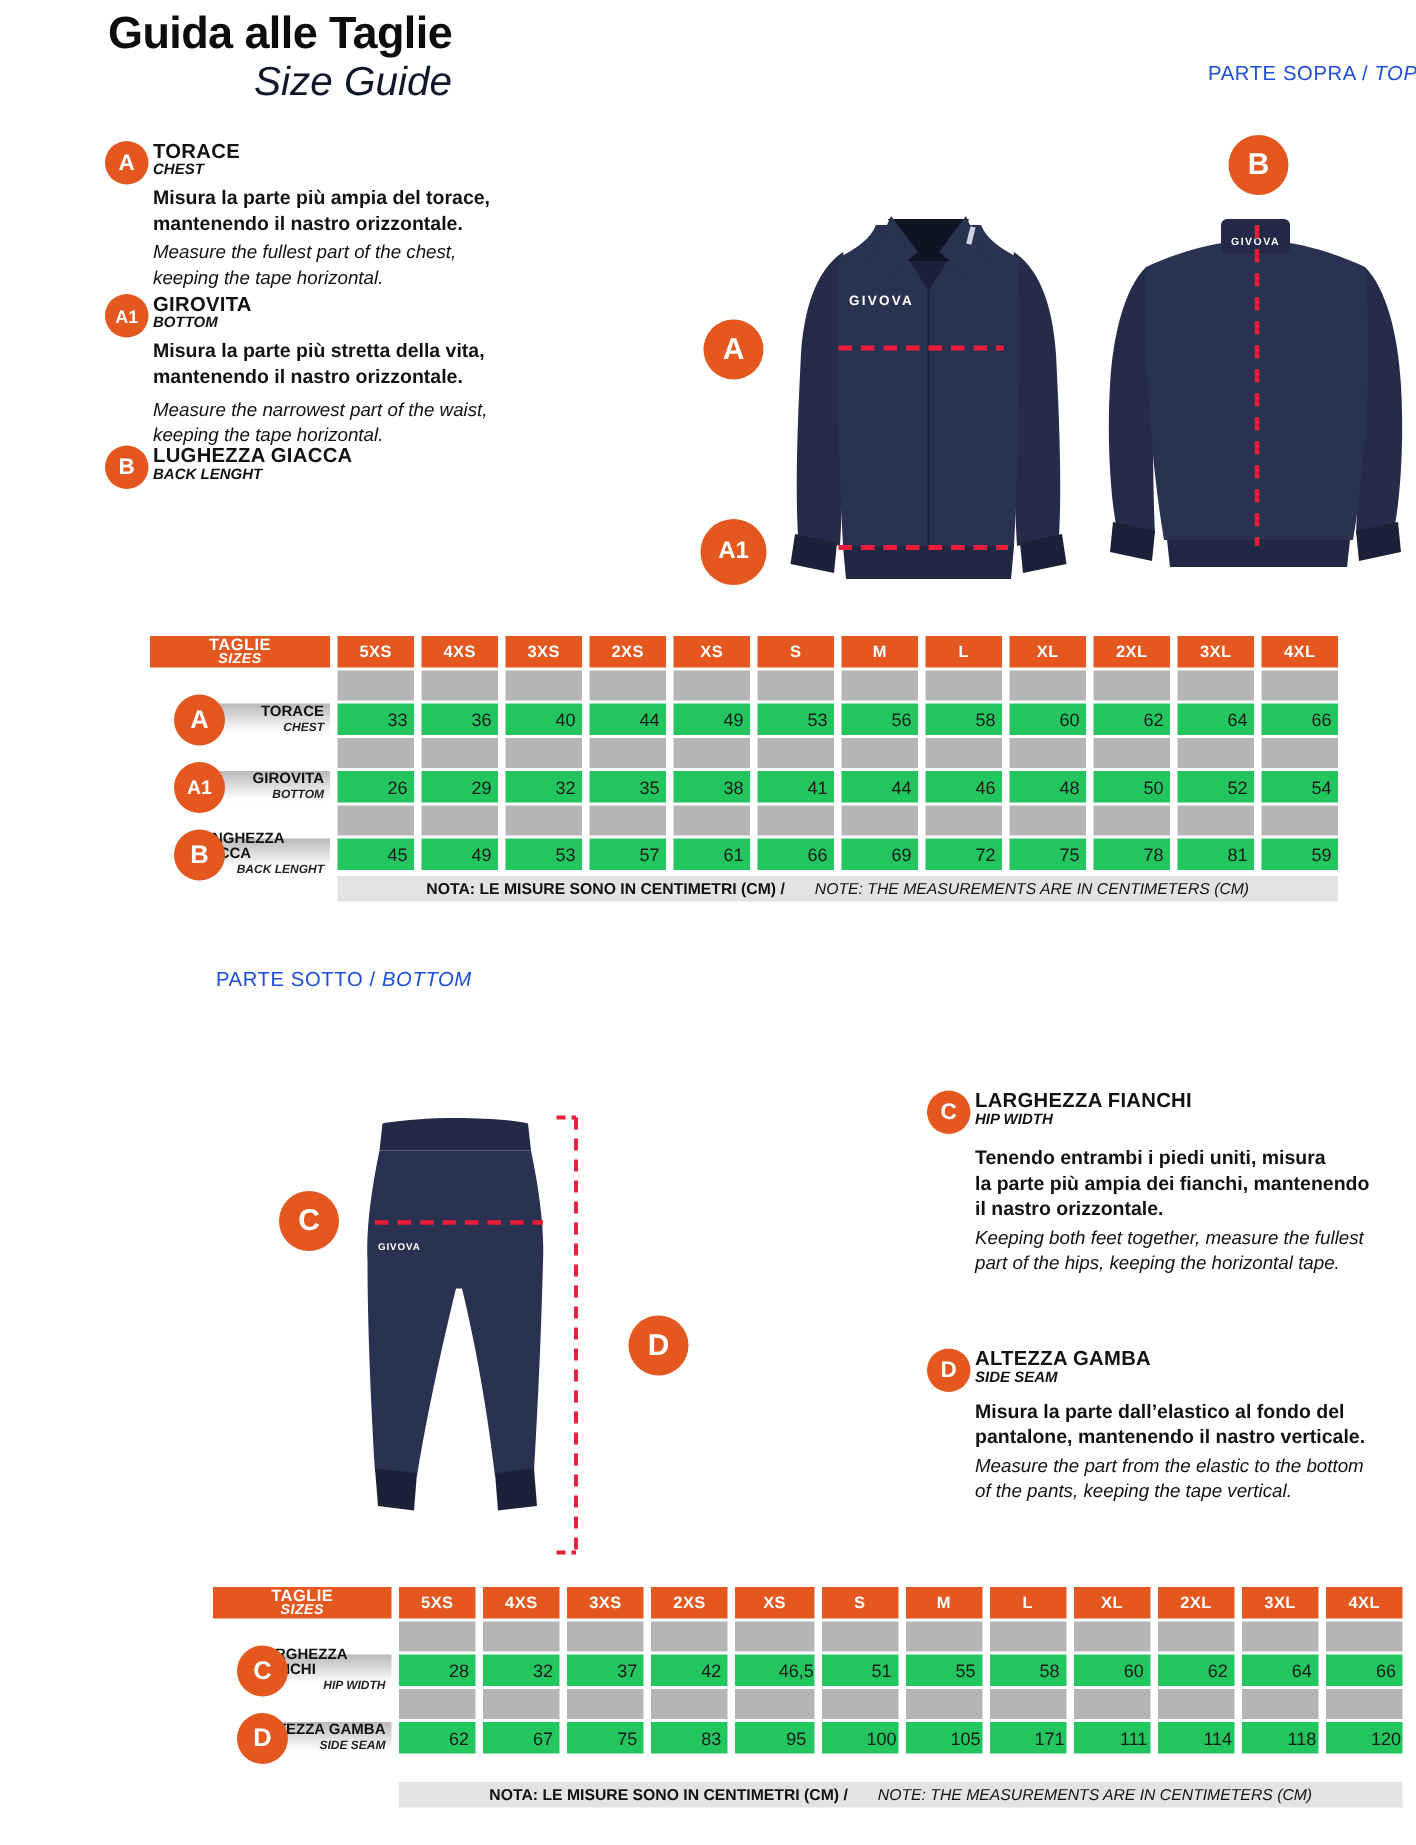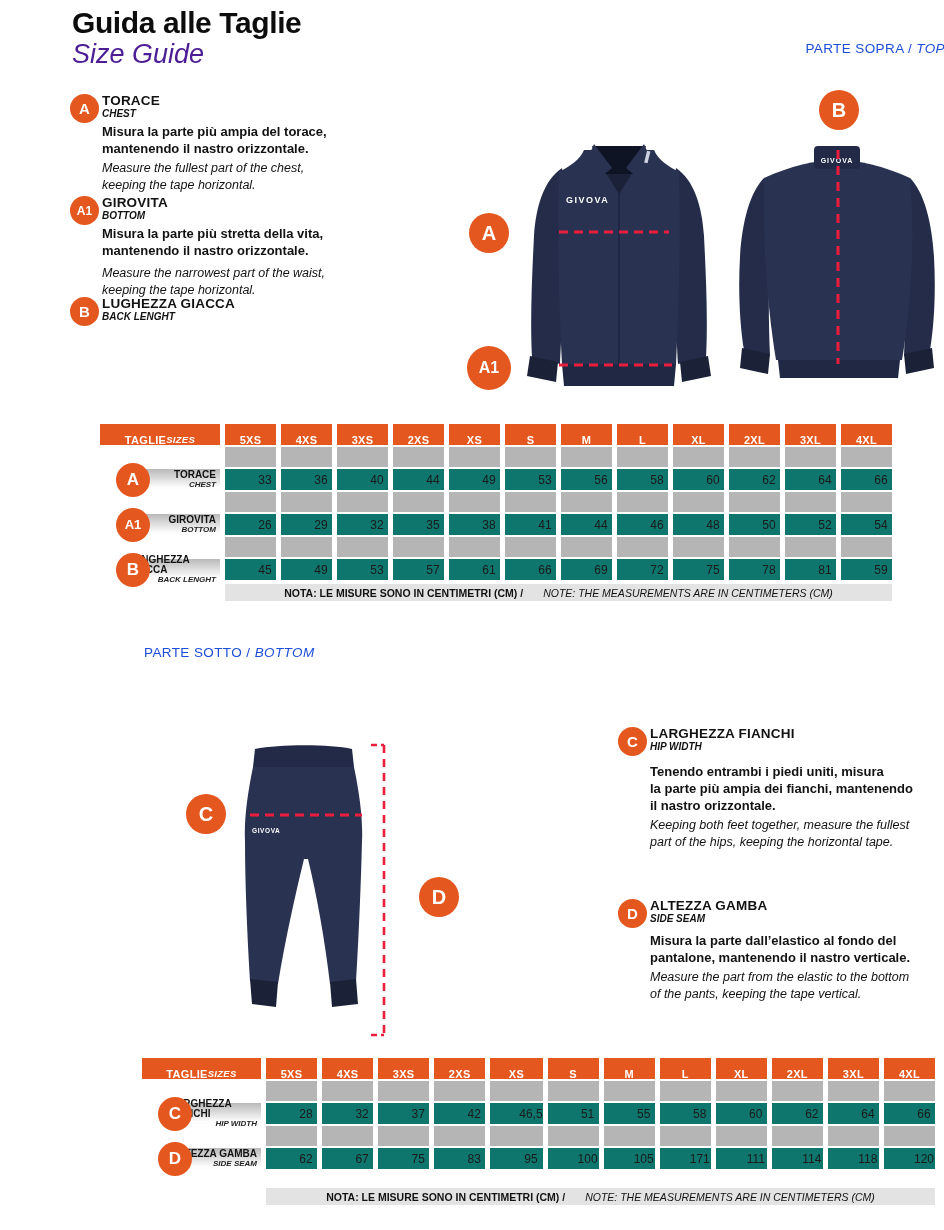--- a/index.html
+++ b/index.html
@@ -2,21 +2,21 @@
 <html><head>
 <meta charset="utf-8">
 <style>
   html,body{margin:0;padding:0;background:#fff;}
   .page{position:relative;width:944px;height:1230px;background:#fff;overflow:hidden;
         font-family:"Liberation Sans","DejaVu Sans",sans-serif;color:#121212;margin-left:32px;}
 
   
   .title-block{position:absolute;left:40px;top:6px;}
   .title-it{font-size:30px;font-weight:bold;letter-spacing:-0.4px;line-height:34px;margin:0;color:#0d0d0d;}
-  .title-en{font-size:27px;font-style:italic;font-weight:normal;line-height:29px;margin:0;color:#4c1d95;}
+  .title-en{font-size:27px;font-style:italic;font-weight:normal;line-height:29px;margin:0;color:#0f172a;text-align:right;}
 
   .part-label{position:absolute;font-size:13.5px;letter-spacing:0.4px;color:#1d4ed8;white-space:nowrap;}
   .part-label em{font-style:italic;}
   .part-top{top:41px;right:31px;}
   .part-bottom{left:112px;top:645px;}
 
   
   .measure{position:absolute;width:360px;}
   .m-badge{position:absolute;left:0;top:0;width:29px;height:29px;border-radius:50%;
            background:var(--orange);color:#fff;font-weight:bold;font-size:15px;
@@ -41,26 +41,26 @@
   
   .size-table{position:absolute;display:grid;gap:2px 5px;}
   #table-top{left:68px;top:424px;width:792px;
              grid-template-columns:120px repeat(12,1fr);
              grid-template-rows:21px 20px 21px 20px 21px 20px 21px;}
   #table-bottom{left:110px;top:1058px;width:793px;
              grid-template-columns:119px repeat(12,1fr);
              grid-template-rows:21px 20px 21px 20px 21px;}
   .cell{display:flex;align-items:center;justify-content:center;}
   .hdr{background:var(--orange);color:#fff;font-weight:bold;font-size:11px;
-       flex-direction:row;line-height:10px;letter-spacing:0.3px;align-items:flex-end;}
+       flex-direction:column;line-height:10px;letter-spacing:0.3px;}
   .hdr-label .it{font-size:11px;}
   .hdr-label .en{font-size:9.5px;font-style:italic;line-height:10px;}
   .spacer{background:#b5b5b5;}
   .blank{background:transparent;}
-  .data{background:#0f766e;font-size:12px;color:#1a1a1a;padding-left:29px;}
+  .data{background:#22c55e;font-size:12px;color:#1a1a1a;padding-left:29px;}
   .row-label{position:relative;}
   .ribbon{position:absolute;left:28px;right:0;top:0;bottom:0;
           background:linear-gradient(to bottom,#b9b9b9,#fdfdfd 88%);
           display:flex;flex-direction:column;align-items:flex-end;justify-content:center;
           padding-right:4px;box-sizing:border-box;}
   .ribbon .it{font-size:10px;font-weight:bold;line-height:10px;color:#111;}
   .ribbon .en{font-size:8px;font-weight:bold;font-style:italic;line-height:9px;color:#222;}
   .row-badge{position:absolute;left:16px;top:50%;transform:translateY(-50%);
              width:34px;height:34px;border-radius:50%;background:var(--orange);
              color:#fff;font-weight:bold;font-size:17px;display:flex;align-items:center;

